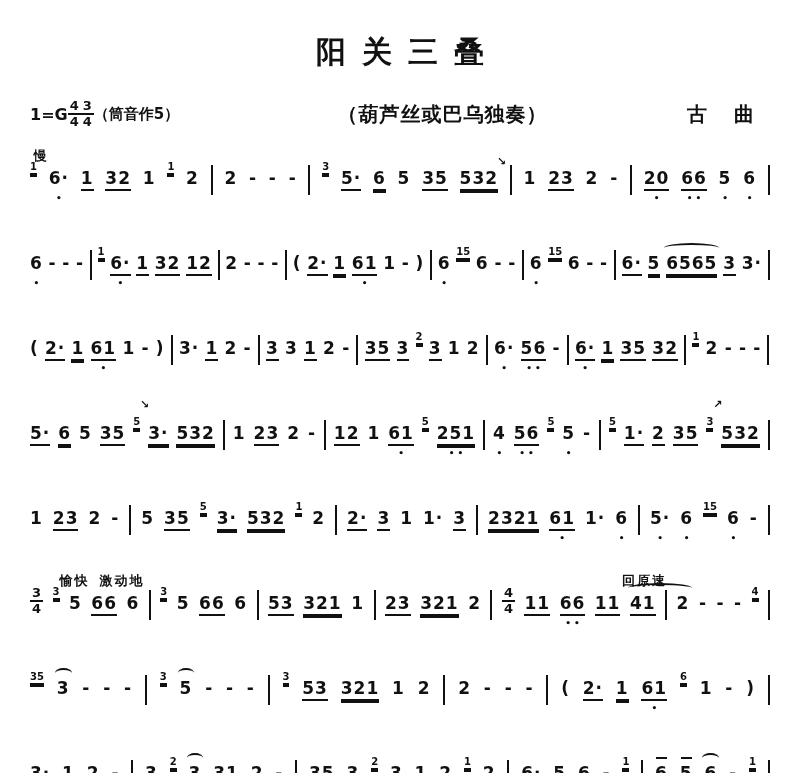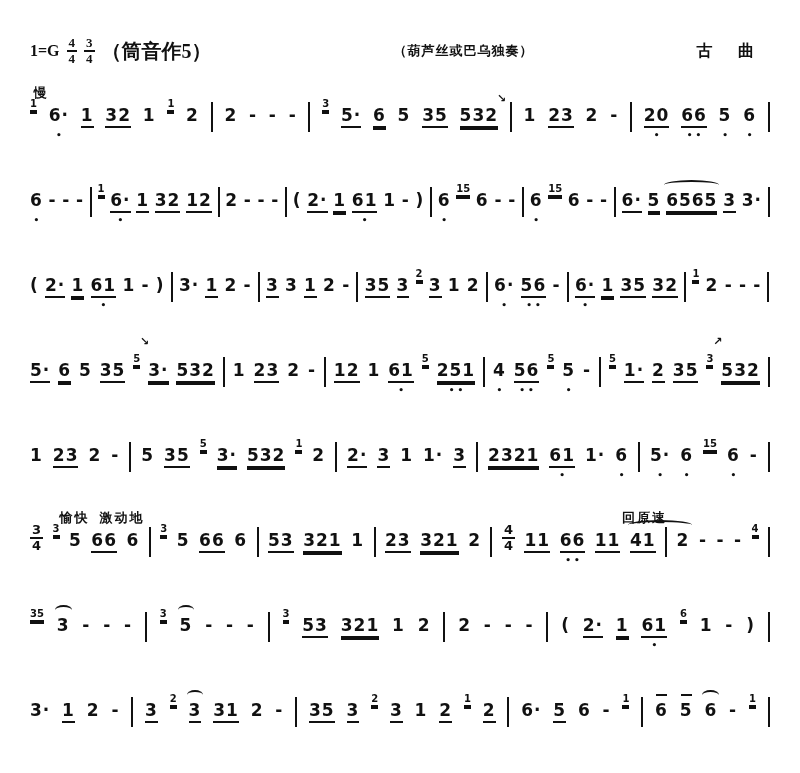--- a/index.html
+++ b/index.html
@@ -3,26 +3,26 @@
 <meta charset="utf-8">
 <style>
   html,body{margin:0;padding:0;background:#fff;}
   body{width:800px;height:773px;overflow:hidden;color:#111;
        font-family:"DejaVu Sans","Liberation Sans",sans-serif;}
   .page{position:relative;width:800px;height:773px;padding:10px 30px 0;box-sizing:border-box;}
 
   .title{text-align:center;font-size:30px;font-weight:900;letter-spacing:16px;margin-top:22px;text-indent:16px;}
 
   .hdr{display:flex;justify-content:space-between;align-items:center;margin-top:26px;font-weight:bold;}
-  .hdr-left{display:flex;align-items:center;gap:7px;font-size:16px;font-family:Liberation Serif, serif;}
-  .hdr-center{font-size:13px;letter-spacing:1px;margin-left:19px;}
-  .hdr-right{font-size:16px;letter-spacing:10px;margin-right:6px;}
+  .hdr-left{display:flex;align-items:center;font-size:16px;}
+  .hdr-center{font-size:20px;letter-spacing:1px;margin-left:19px;}
+  .hdr-right{font-size:20px;letter-spacing:10px;margin-right:6px;}
   .frac{display:inline-flex;flex-direction:column;align-items:center;font-size:13px;line-height:14px;font-weight:bold;}
   .frac .num{border-bottom:2px solid #111;padding:0 2px;}
-  .paren{font-size:20px;}
+  .paren{font-size:15px;}
 
   #score{margin-top:22px;}
   .line{position:relative;display:flex;justify-content:space-between;align-items:flex-start;
         padding-top:17px;margin-bottom:24px;min-height:44px;}
   .ann{position:absolute;top:-4px;font-size:13px;font-weight:bold;letter-spacing:2px;white-space:nowrap;}
 
   .tok{position:relative;font-weight:bold;font-size:17px;line-height:21px;letter-spacing:1px;white-space:nowrap;}
   .tok .txt{display:inline-block;}
   .u1{border-bottom:2px solid #111;}
   .u2{border-bottom:2px solid #111;}
@@ -37,20 +37,21 @@
   .arw{position:absolute;top:-17px;right:-9px;font-size:11px;}
 
   .bar{width:0;border-left:2px solid #111;height:30px;transform:translateY(-3px);}
   .fr-tok{transform:translateY(-7px);}
 </style>
 </head>
 <body>
 
 <div class="page">
 
+  <div class="title">阳关三叠</div>
 
   <div class="hdr">
     <div class="hdr-left">
       <span>1=G</span>
       <span class="frac">
         <span class="num">4</span>
         <span>4</span>
       </span>
       <span class="frac">
         <span class="num">3</span>

